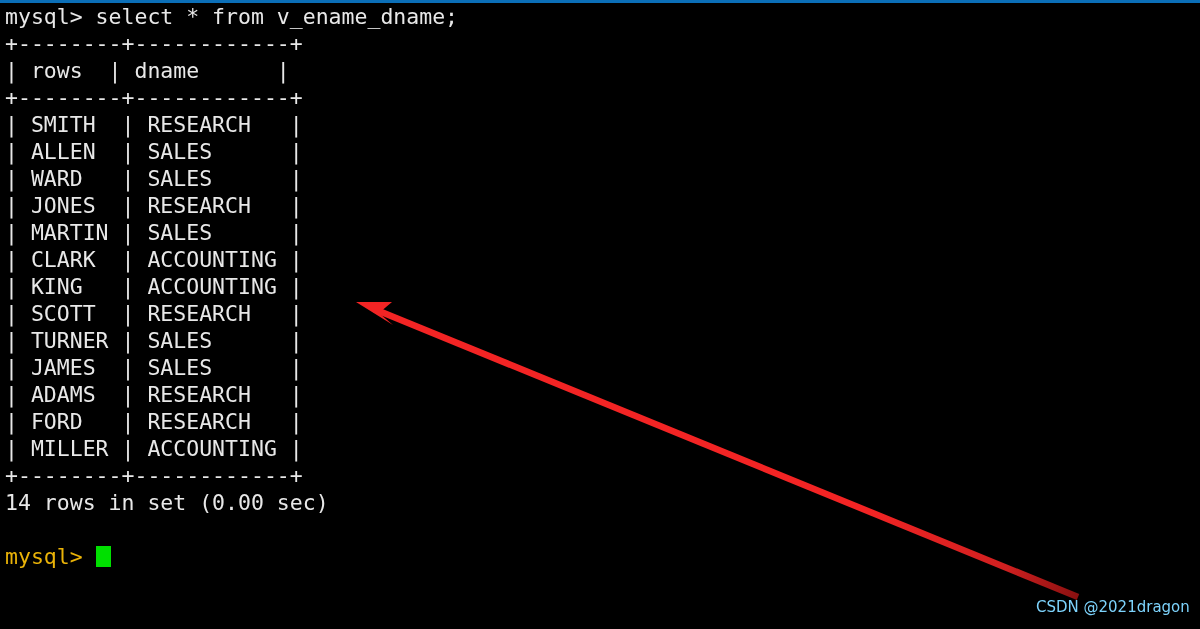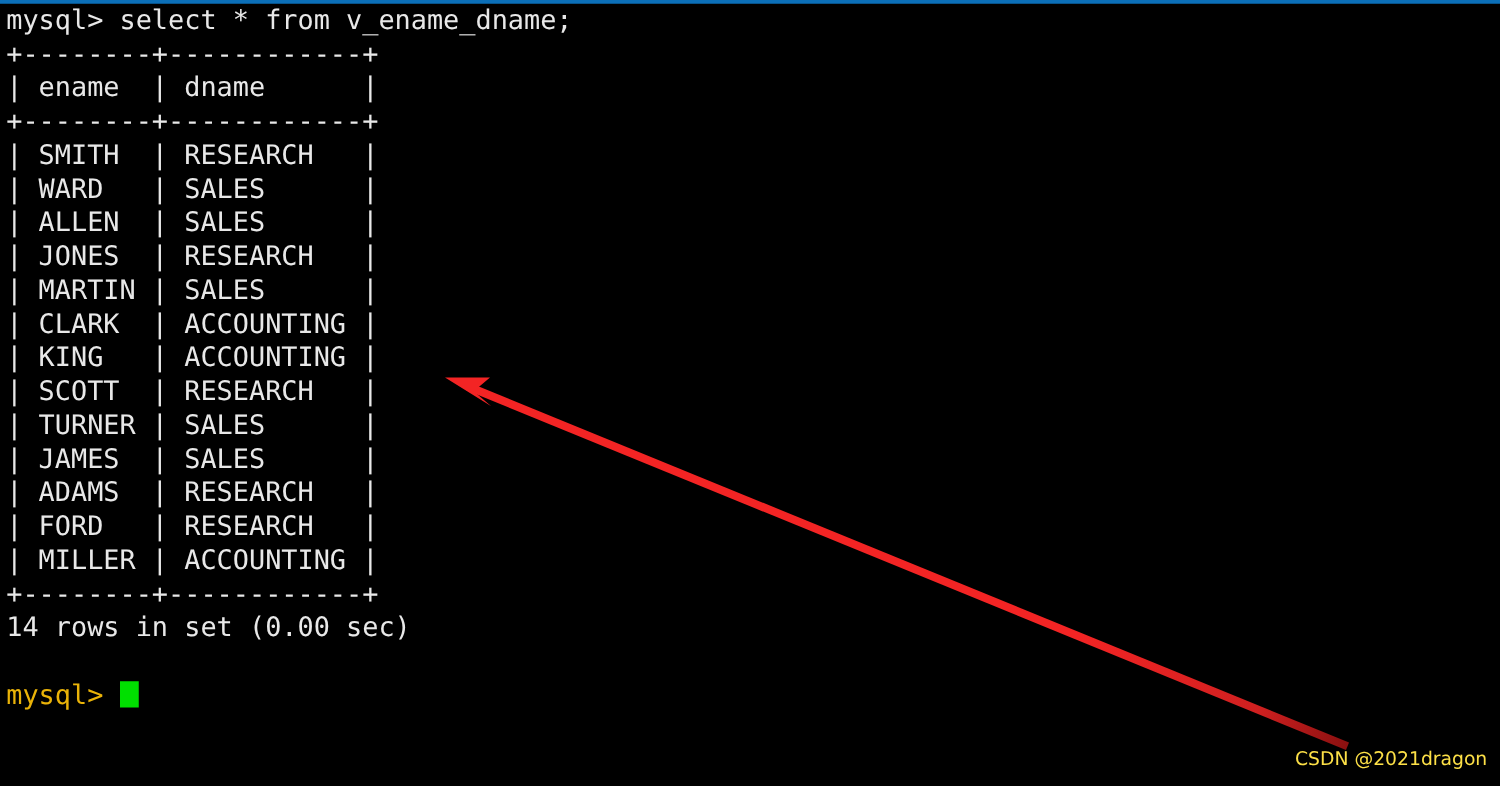--- a/index.html
+++ b/index.html
@@ -66,40 +66,40 @@
     width: 1200px;
     height: 629px;
     pointer-events: none;
   }
   #watermark {
     position: absolute;
     left: 1036px;
     top: 598px;
     font-family: "DejaVu Sans", "Liberation Sans", sans-serif;
     font-size: 15px;
-    color: #fde047;
+    color: #7dd3fc;
     white-space: pre;
   }
 </style>
 </head>
 <body>
 
 <div id="screen">
 
   <div id="top-border"></div>
 
   <div id="terminal">
     <span class="line">mysql&gt; select * from v_ename_dname;</span>
     <span class="line">+--------+------------+</span>
-    <span class="line">| ename  | dname      |</span>
+    <span class="line">| rows  | dname      |</span>
     <span class="line">+--------+------------+</span>
 
     <span class="line">| SMITH  | RESEARCH   |</span>
+    <span class="line">| ALLEN  | SALES      |</span>
     <span class="line">| WARD   | SALES      |</span>
-    <span class="line">| ALLEN  | SALES      |</span>
     <span class="line">| JONES  | RESEARCH   |</span>
     <span class="line">| MARTIN | SALES      |</span>
     <span class="line">| CLARK  | ACCOUNTING |</span>
     <span class="line">| KING   | ACCOUNTING |</span>
     <span class="line">| SCOTT  | RESEARCH   |</span>
     <span class="line">| TURNER | SALES      |</span>
     <span class="line">| JAMES  | SALES      |</span>
     <span class="line">| ADAMS  | RESEARCH   |</span>
     <span class="line">| FORD   | RESEARCH   |</span>
     <span class="line">| MILLER | ACCOUNTING |</span>

